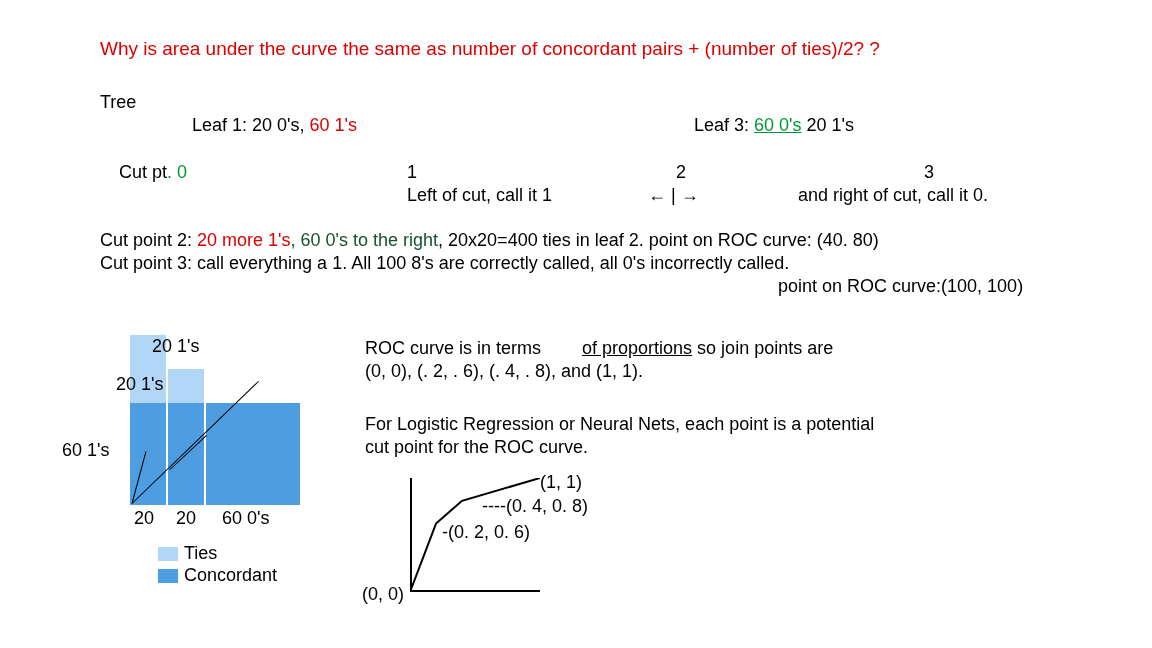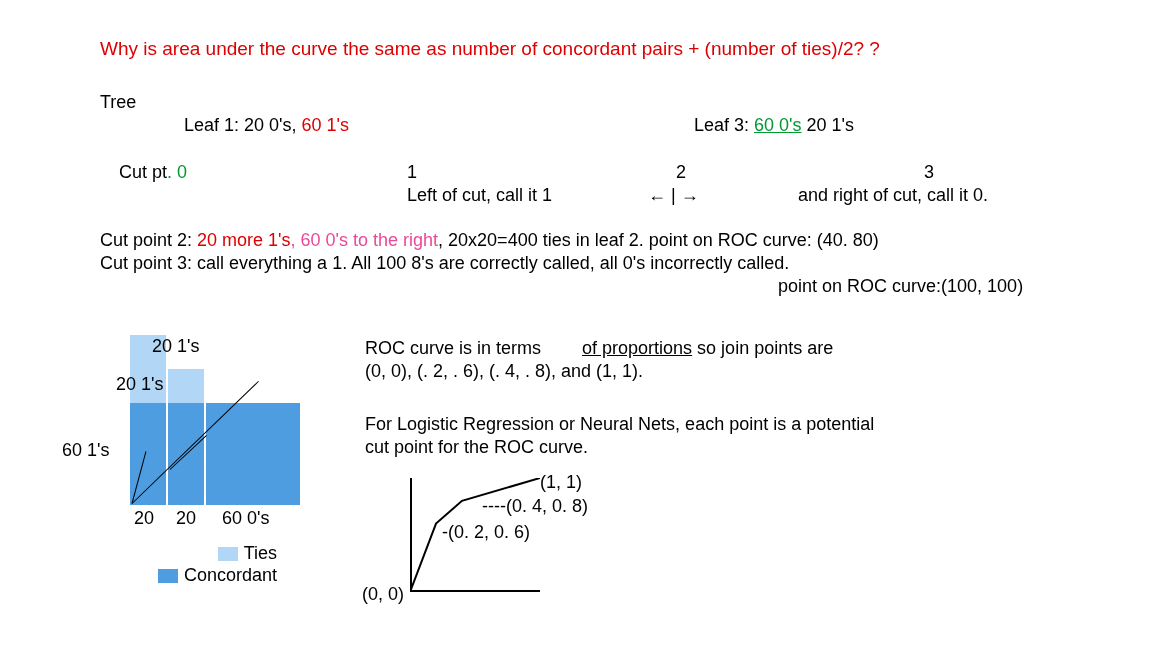--- a/index.html
+++ b/index.html
@@ -13,21 +13,21 @@
     color: #000000;
   }
   .slide {
     position: relative;
     width: 1152px;
     height: 476px;
   }
   .abs { position: absolute; }
   .red   { color: #dd0000; }
   .green { color: #009933; }
-  .blue  { color: #ec4899; }
+  .blue  { color: #14532d; }
   .txt   { white-space: nowrap; }
 
   
   .coldiag {
     position: absolute;
     left: 130px;
     top: 335px;
     width: 168px;   
     height: 170px;
   }
@@ -91,21 +91,21 @@
 </style>
 </head>
 <body>
 
 <div class="slide">
 
   <div class="abs txt red" style="left:100px; top:38px; font-size:19px;">Why is area under the curve the same as number of concordant pairs + (number of ties)/2? ?</div>
 
   <div class="abs txt" style="left:100px; top:92px;">Tree</div>
 
-  <div class="abs txt" style="left:184px; top:115px;">
+  <div class="abs txt" style="left:192px; top:115px;">
     <span>Leaf 1:  20 0's, </span><span class="red">60 1's</span>
   </div>
   <div class="abs txt" style="left:694px; top:115px;">
     <span>Leaf 3:  </span><span class="green" style="text-decoration: underline;">60 0's</span><span>  20 1's</span>
   </div>
 
   <div class="abs txt" style="left:100px; top:162px;margin-left:19px;">
     <span>Cut pt</span><span class="green">. 0</span>
   </div>
 
@@ -152,21 +152,21 @@
   </div>
 
   <div class="abs txt" style="left:152px; top:336px;">20 1's</div>
   <div class="abs txt" style="left:116px; top:374px;">20 1's</div>
   <div class="abs txt" style="left:62px;  top:440px;">60  1's</div>
 
   <div class="abs txt" style="left:134px; top:508px;">20</div>
   <div class="abs txt" style="left:176px; top:508px;">20</div>
   <div class="abs txt" style="left:222px; top:508px;">60  0's</div>
 
-  <div class="abs" style="left:158px; top:542px;text-align:right;">
+  <div class="abs" style="left:158px; top:542px;">
     <div style="line-height:22px;">
       <span class="sw ties-light"></span><span>Ties</span>
     </div>
     <div style="line-height:22px;">
       <span class="sw conc-dark"></span><span>Concordant</span>
     </div>
   </div>
 
   <div class="roc">
     <div class="yaxis"></div>

